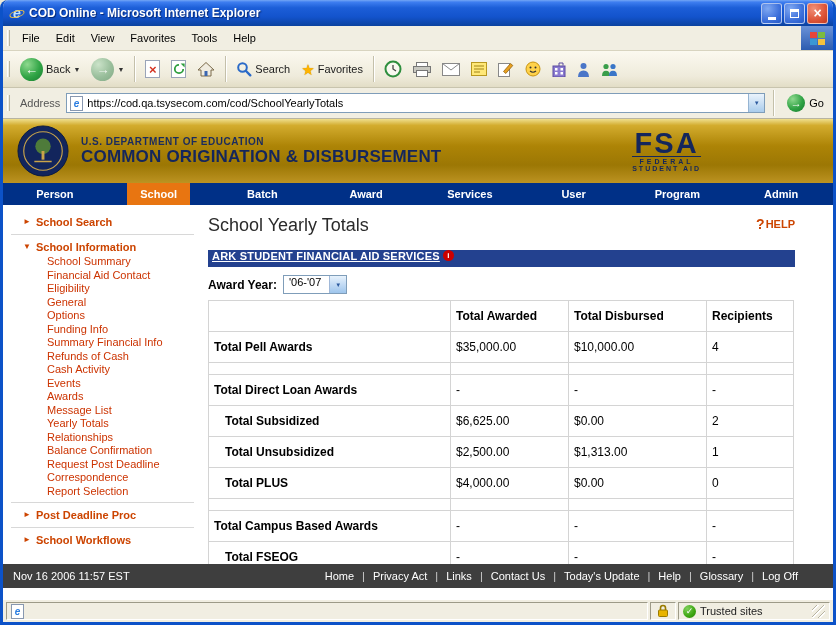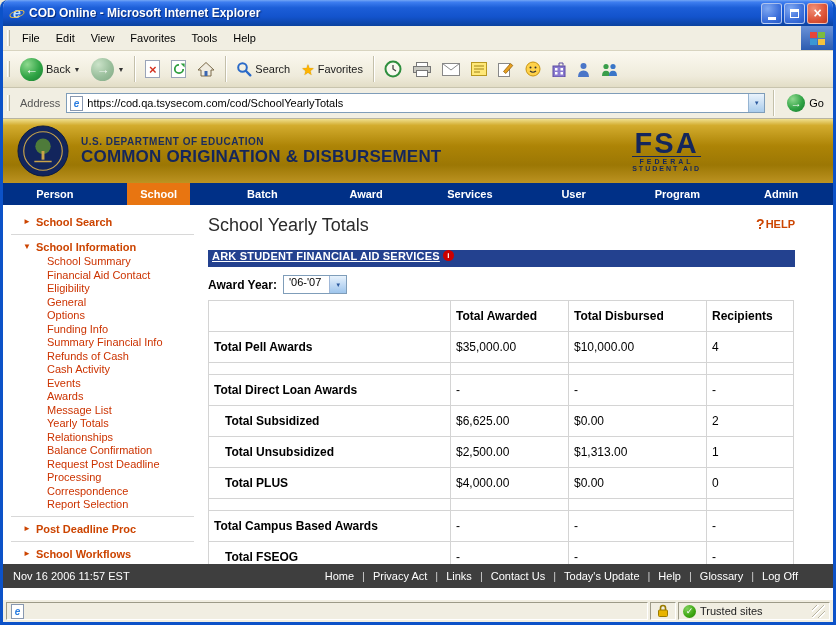--- a/index.html
+++ b/index.html
@@ -345,21 +345,20 @@
           <a class="sb-link">Summary Financial Info</a>
           <a class="sb-link">Refunds of Cash</a>
           <a class="sb-link">Cash Activity</a>
           <a class="sb-link">Events</a>
           <a class="sb-link">Awards</a>
           <a class="sb-link">Message List</a>
           <a class="sb-link">Yearly Totals</a>
           <a class="sb-link">Relationships</a>
           <a class="sb-link">Balance Confirmation</a>
           <a class="sb-link">Request Post Deadline</a>
-          <a class="sb-link">Processing</a>
           <a class="sb-link">Correspondence</a>
           <a class="sb-link">Report Selection</a>
           <div class="sb-divider"></div>
           <div class="sb-header">
             <span class="sb-arrow">►</span>
             <span class="sb-htext">Post Deadline Proc</span>
           </div>
           <div class="sb-divider"></div>
           <div class="sb-header">
             <span class="sb-arrow">►</span>

